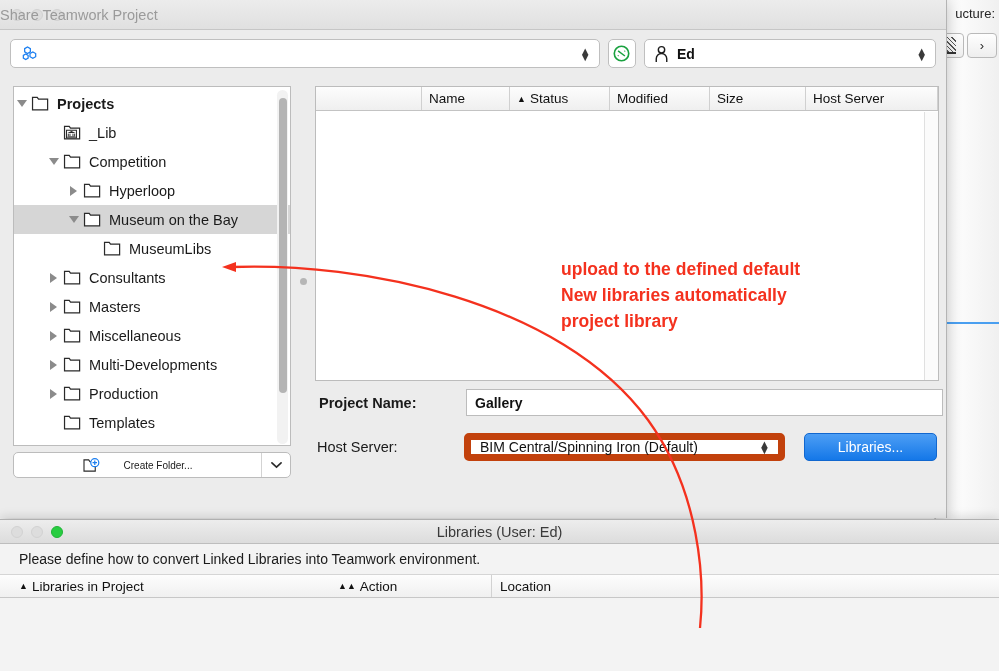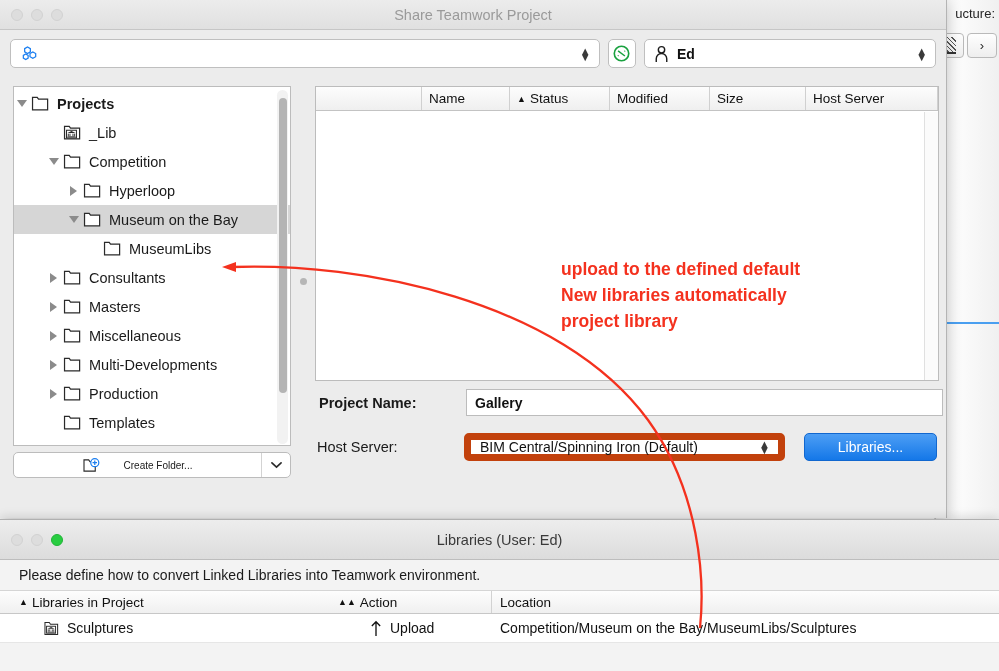--- a/index.html
+++ b/index.html
@@ -71,21 +71,21 @@
     position: relative;
     height: 30px;
     background: linear-gradient(to bottom, #ececec, #e0e0e0);
     border-bottom: 1px solid #c6c6c6;
     display: flex; align-items: center;
   }
   .lights { display: flex; gap: 8px; margin-left: 11px; }
   .light { width: 12px; height: 12px; border-radius: 50%; background: #dddddd; border: 1px solid #d2d2d2; }
   .light.green { background: #28cd41; border-color: #20b437; }
   .title {
-    position: absolute; left: 0; right: 0; text-align: center;
+    position: absolute; left: 0; right: 0; text-align: left;
     font-size: 14.5px; color: #9a9a9a; pointer-events: none;
   }
 
   
   .toolbar {
     height: 47px;
     display: flex; align-items: center;
     padding: 0 10px;
     gap: 8px;
     background: #ececec;
@@ -253,21 +253,21 @@
 
   
   .win2 {
     position: absolute; left: 0; top: 519px;
     width: 999px; height: 152px;
     background: #f3f3f3;
     border-top: 1px solid #b0b0b0;
     box-shadow: 0 -2px 10px rgba(0,0,0,.14);
   }
   .titlebar2 {
-    position: relative; height: 40px;
+    position: relative; height: 24px;
     background: linear-gradient(to bottom,#ededed,#dcdcdc);
     border-bottom: 1px solid #bdbdbd;
     display: flex; align-items: center;
   }
   .title2 {
     position: absolute; left: 0; right: 0; text-align: center;
     font-size: 14.5px; color: #3a3a3a;
   }
   .w2-msg {
     height: 31px; display: flex; align-items: center;
@@ -573,38 +573,20 @@
         </div>
         <div class="w2-cell" style="width:162px; border-right:1px solid #d2d2d2;">
           <span class="sort-caret">▲▲</span>
           <span>Action</span>
         </div>
         <div class="w2-cell" style="flex:1;">
           <span>Location</span>
         </div>
       </div>
 
-      <div class="w2-row">
-        <div class="w2-cell" style="width:330px; padding-left:43px;">
-          <svg class="lib-folder-icon" viewBox="0 0 18 16">
-            <path d="M1.5 14.5 V1.5 h4.6 l1.3 1.9 H15 v11.1 z" fill="#fff" stroke="#2a2a2a" stroke-width="1.1"></path>
-            <rect x="3.2" y="5.6" width="9.6" height="7.4" fill="#fff" stroke="#2a2a2a" stroke-width="1"></rect>
-            <path d="M4.3 8.2 L8 6.4 L11.7 8.2 z" fill="#2a2a2a"></path>
-            <path d="M5.0 8.9 v2.4 M6.6 8.9 v2.4 M9.3 8.9 v2.4 M10.9 8.9 v2.4 M4.2 11.9 h7.6" stroke="#2a2a2a" stroke-width="0.9"></path>
-          </svg>
-          <span>Sculptures</span>
-        </div>
-        <div class="w2-cell" style="width:162px; padding-left:39px;">
-          <svg width="14" height="17" viewBox="0 0 14 18" style="margin-right:7px;">
-            <path d="M7 17 V2.2 M2.6 6.4 L7 1.8 L11.4 6.4" fill="none" stroke="#111" stroke-width="1.4"></path>
-          </svg>
-          <span>Upload</span>
-        </div>
-        <div class="w2-cell" style="flex:1;">Competition/Museum on the Bay/MuseumLibs/Sculptures</div>
-      </div>
       <div class="w2-foot"></div>
     </div>
   </div>
 
   <svg class="anno-svg" viewBox="0 0 999 671">
     <path d="M231 267 C 360 262, 560 300, 648 420 C 700 492, 705 580, 700 628" fill="none" stroke="#F4311E" stroke-width="2.3"></path>
     <path d="M222 267 L236 262 L236 272 Z" fill="#F4311E"></path>
   </svg>
 
   <div class="anno-text">

